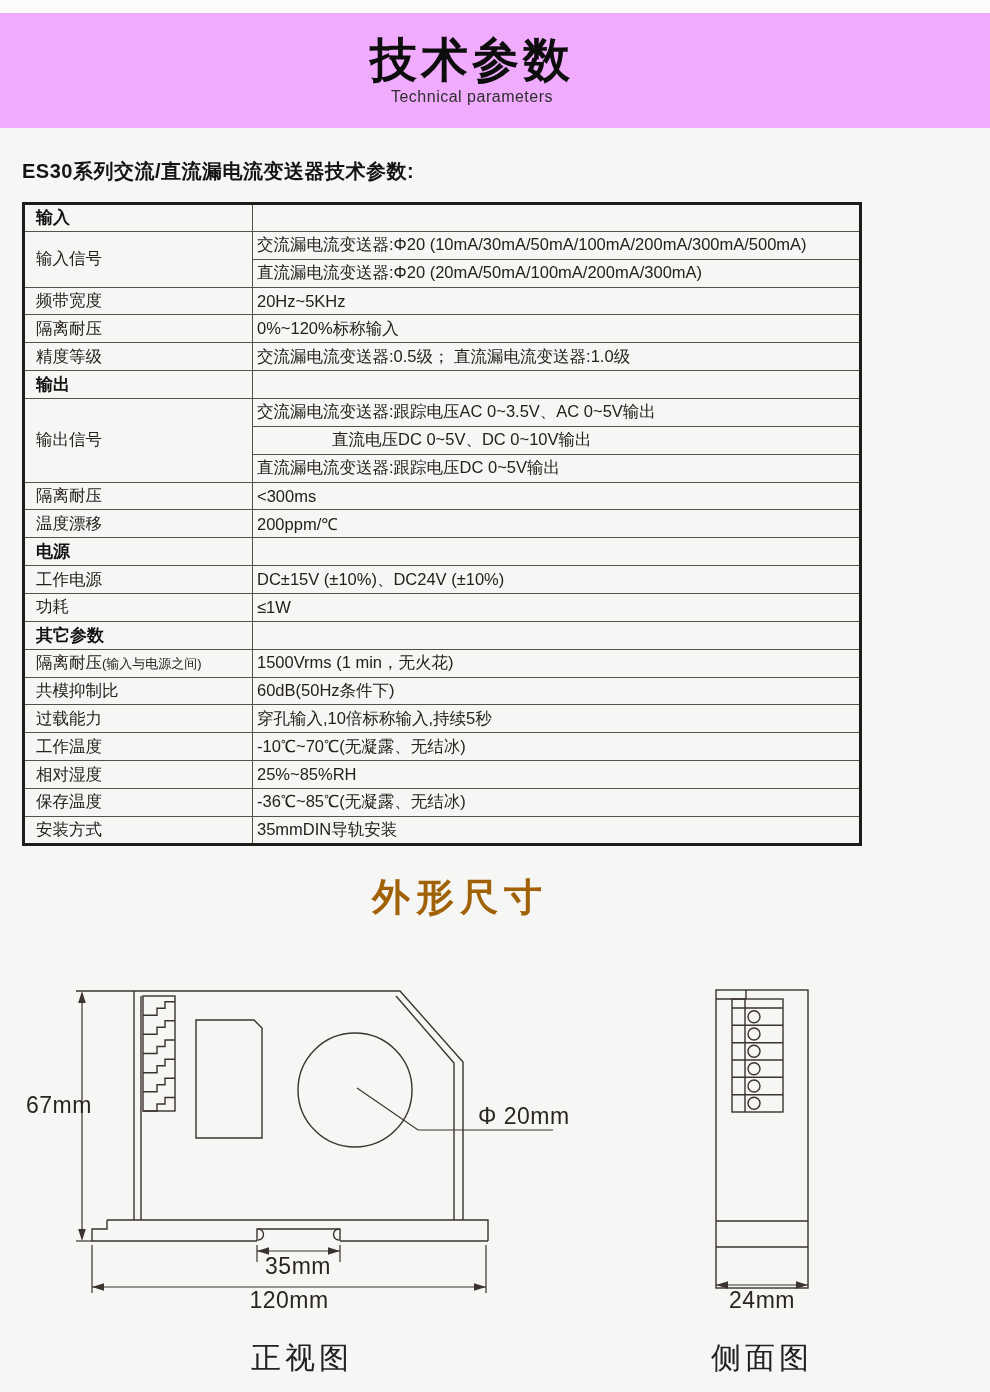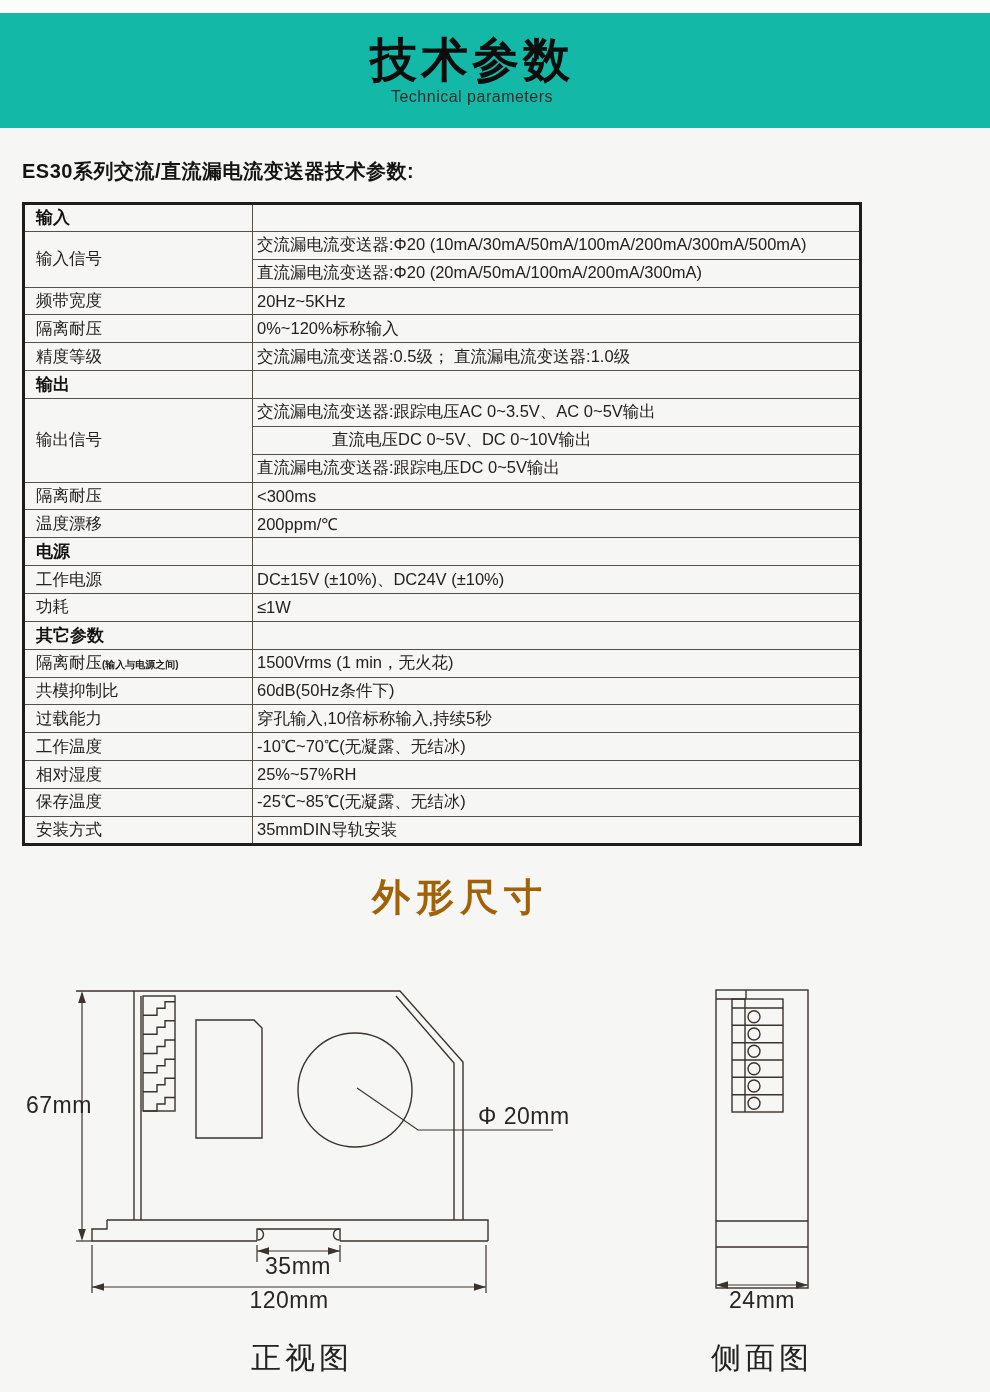--- a/index.html
+++ b/index.html
@@ -10,21 +10,21 @@
     font-family:"Liberation Sans", sans-serif;
     color:#1d1b1a;
     overflow:hidden;
   }
   .topstrip {
     position:absolute; top:0; left:0; width:990px; height:13px;
     background:#fcfcfb;
   }
   .band {
     position:absolute; top:13px; left:0; width:990px; height:115px;
-    background:#14b8a6;
+    background:#f0abfc;
     display:flex; flex-direction:column; align-items:center; justify-content:center;
     box-sizing:border-box; padding-right:46px;
   }
   .band .title {
     font-size:47px; font-weight:bold; color:#0d0d0d; letter-spacing:4px; line-height:1.05;
   }
   .band .subtitle {
     font-size:16px; color:#2e2e2e; margin-top:3px; letter-spacing:0.5px;
   }
   .intro {
@@ -45,21 +45,21 @@
     font-size:16.5px;
     color:#24211f;
     vertical-align:middle;
     padding:0 0 0 11px;
     white-space:nowrap;
     overflow:hidden;
   }
   table.spec td.pv { padding-left:4px; }
   table.spec td.pv.indent { padding-left:79px; }
   table.spec td.sec { font-weight:bold; font-size:17px; color:#131211; }
-  table.spec .small { font-size:10px;font-weight:bold; }
+  table.spec .small { font-size:13px; }
   .outline-heading {
     position:absolute; top:872px; left:0; width:990px;
     text-align:center; box-sizing:border-box; padding-right:70px;
     font-size:38px; font-weight:bold; color:#a16207; letter-spacing:6px;
   }
   svg.drawings { position:absolute; top:950px; left:0; }
   svg .ln { fill:none; stroke:#3b332e; stroke-width:1.4; stroke-linejoin:miter; stroke-linecap:butt; }
   svg .dim { fill:none; stroke:#3b332e; stroke-width:1.2; }
   svg .ah { fill:#3b332e; stroke:none; }
   svg text { font-family:"Liberation Sans", sans-serif; fill:#2a2523; }
@@ -156,25 +156,25 @@
     <tr>
         <td class="pn">过载能力</td>
         <td class="pv">穿孔输入,10倍标称输入,持续5秒</td>
       </tr>
     <tr>
         <td class="pn">工作温度</td>
         <td class="pv">-10℃~70℃(无凝露、无结冰)</td>
       </tr>
     <tr>
         <td class="pn">相对湿度</td>
-        <td class="pv">25%~57%RH</td>
+        <td class="pv">25%~85%RH</td>
       </tr>
     <tr>
         <td class="pn">保存温度</td>
-        <td class="pv">-25℃~85℃(无凝露、无结冰)</td>
+        <td class="pv">-36℃~85℃(无凝露、无结冰)</td>
       </tr>
     <tr>
         <td class="pn">安装方式</td>
         <td class="pv">35mmDIN导轨安装</td>
       </tr>
   </tbody>
 </table>
 
 <div class="outline-heading">外形尺寸</div>
 

